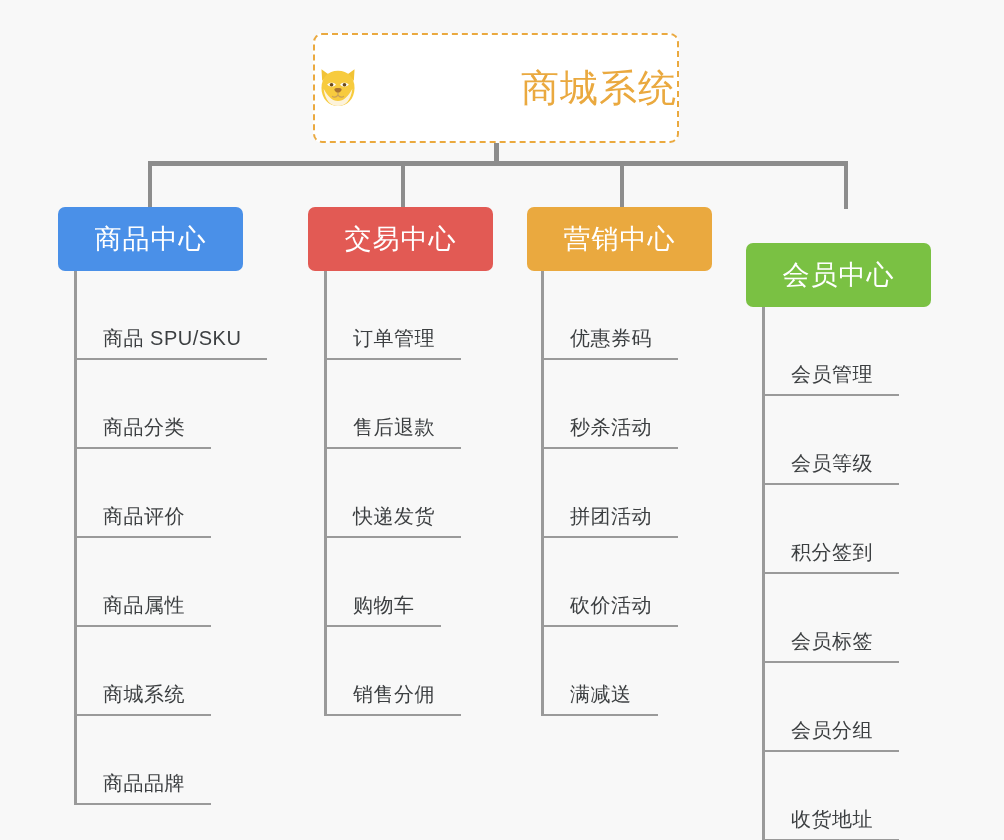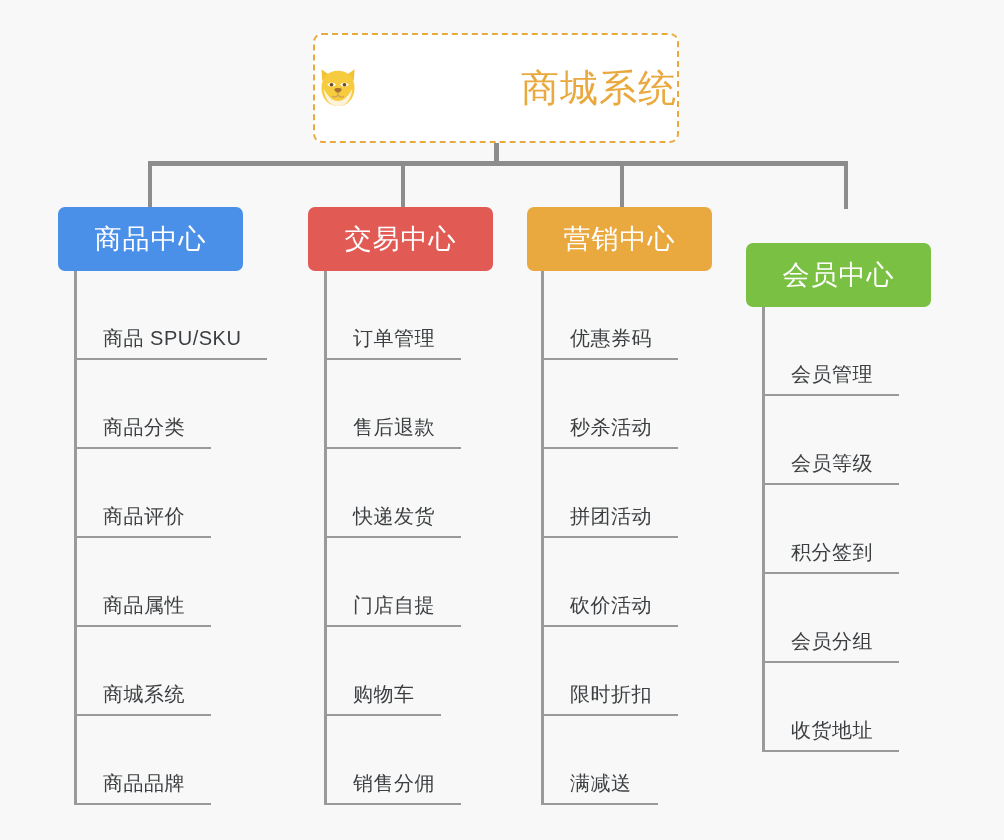--- a/index.html
+++ b/index.html
@@ -167,23 +167,20 @@
       <div class="leaf">
           <div class="leaf-inner" style="border-bottom-color: rgb(154, 154, 154);"><span class="leaf-label">订单管理</span></div>
         </div>
       <div class="leaf">
           <div class="leaf-inner" style="border-bottom-color: rgb(154, 154, 154);"><span class="leaf-label">售后退款</span></div>
         </div>
       <div class="leaf">
           <div class="leaf-inner" style="border-bottom-color: rgb(154, 154, 154);"><span class="leaf-label">快递发货</span></div>
         </div>
       <div class="leaf">
-          <div class="leaf-inner" style="border-bottom-color: rgb(154, 154, 154);"><span class="leaf-label">门店自提</span></div>
-        </div>
-      <div class="leaf">
           <div class="leaf-inner" style="border-bottom-color: rgb(154, 154, 154);"><span class="leaf-label">购物车</span></div>
         </div>
       <div class="leaf">
           <div class="leaf-inner" style="border-bottom-color: rgb(154, 154, 154);"><span class="leaf-label">销售分佣</span></div>
         </div>
     </div>
   </div>
 
   <div class="branch" style="left:527px; width:230px;">
     <div class="branch-header" style="width: 185px; background: rgb(234, 169, 63);">
@@ -196,43 +193,43 @@
       <div class="leaf">
           <div class="leaf-inner" style="border-bottom-color: rgb(154, 154, 154);"><span class="leaf-label">秒杀活动</span></div>
         </div>
       <div class="leaf">
           <div class="leaf-inner" style="border-bottom-color: rgb(154, 154, 154);"><span class="leaf-label">拼团活动</span></div>
         </div>
       <div class="leaf">
           <div class="leaf-inner" style="border-bottom-color: rgb(154, 154, 154);"><span class="leaf-label">砍价活动</span></div>
         </div>
       <div class="leaf">
-          <div class="leaf-inner" style="border-bottom-color: rgb(154, 154, 154);"><span class="leaf-label">限时折扣</span></div>
-        </div>
-      <div class="leaf">
           <div class="leaf-inner" style="border-bottom-color: rgb(154, 154, 154);"><span class="leaf-label">满减送</span></div>
         </div>
     </div>
   </div>
 
   <div class="branch" style="left:746px; width:230px;">
     <div class="branch-header" style="width: 185px; background: rgb(122, 193, 67); margin-top: 36px;">
       <span>会员中心</span>
     </div>
     <div class="branch-body" style="margin-left: 16px; border-left-color: rgb(154, 154, 154);">
       <div class="leaf">
           <div class="leaf-inner" style="border-bottom-color: rgb(154, 154, 154);"><span class="leaf-label">会员管理</span></div>
         </div>
       <div class="leaf">
           <div class="leaf-inner" style="border-bottom-color: rgb(154, 154, 154);"><span class="leaf-label">会员等级</span></div>
         </div>
       <div class="leaf">
           <div class="leaf-inner" style="border-bottom-color: rgb(154, 154, 154);"><span class="leaf-label">积分签到</span></div>
         </div>
       <div class="leaf">
+          <div class="leaf-inner" style="border-bottom-color: rgb(154, 154, 154);"><span class="leaf-label">会员标签</span></div>
+        </div>
+      <div class="leaf">
           <div class="leaf-inner" style="border-bottom-color: rgb(154, 154, 154);"><span class="leaf-label">会员分组</span></div>
         </div>
       <div class="leaf">
           <div class="leaf-inner" style="border-bottom-color: rgb(154, 154, 154);"><span class="leaf-label">收货地址</span></div>
         </div>
     </div>
   </div>
 
 </div>
 

